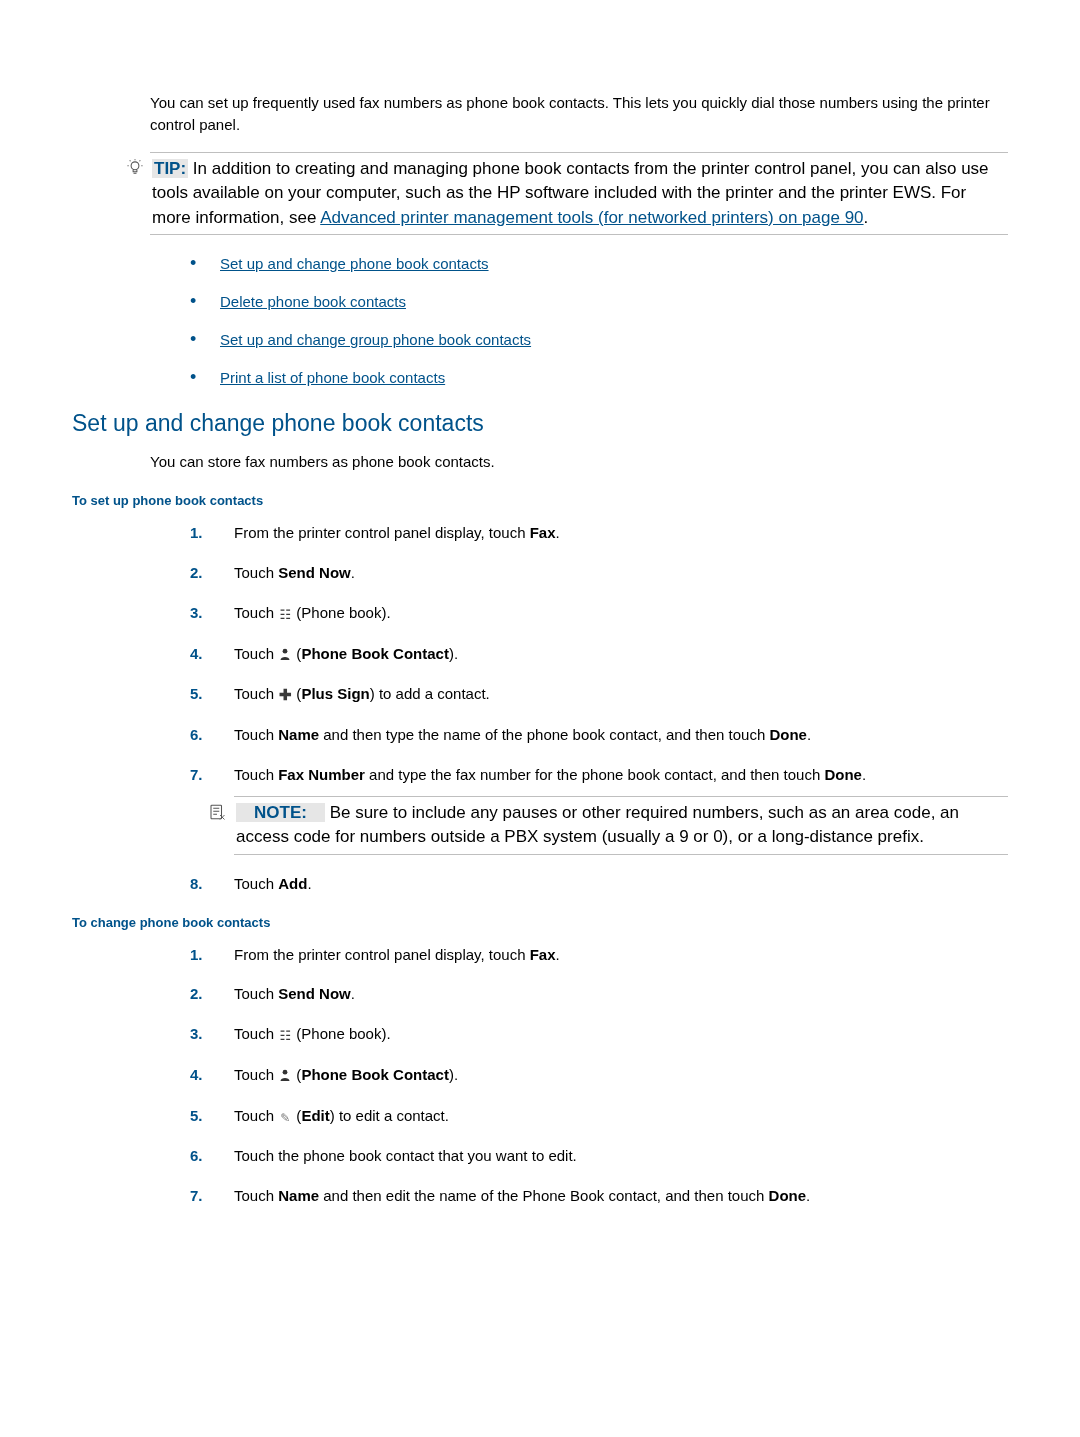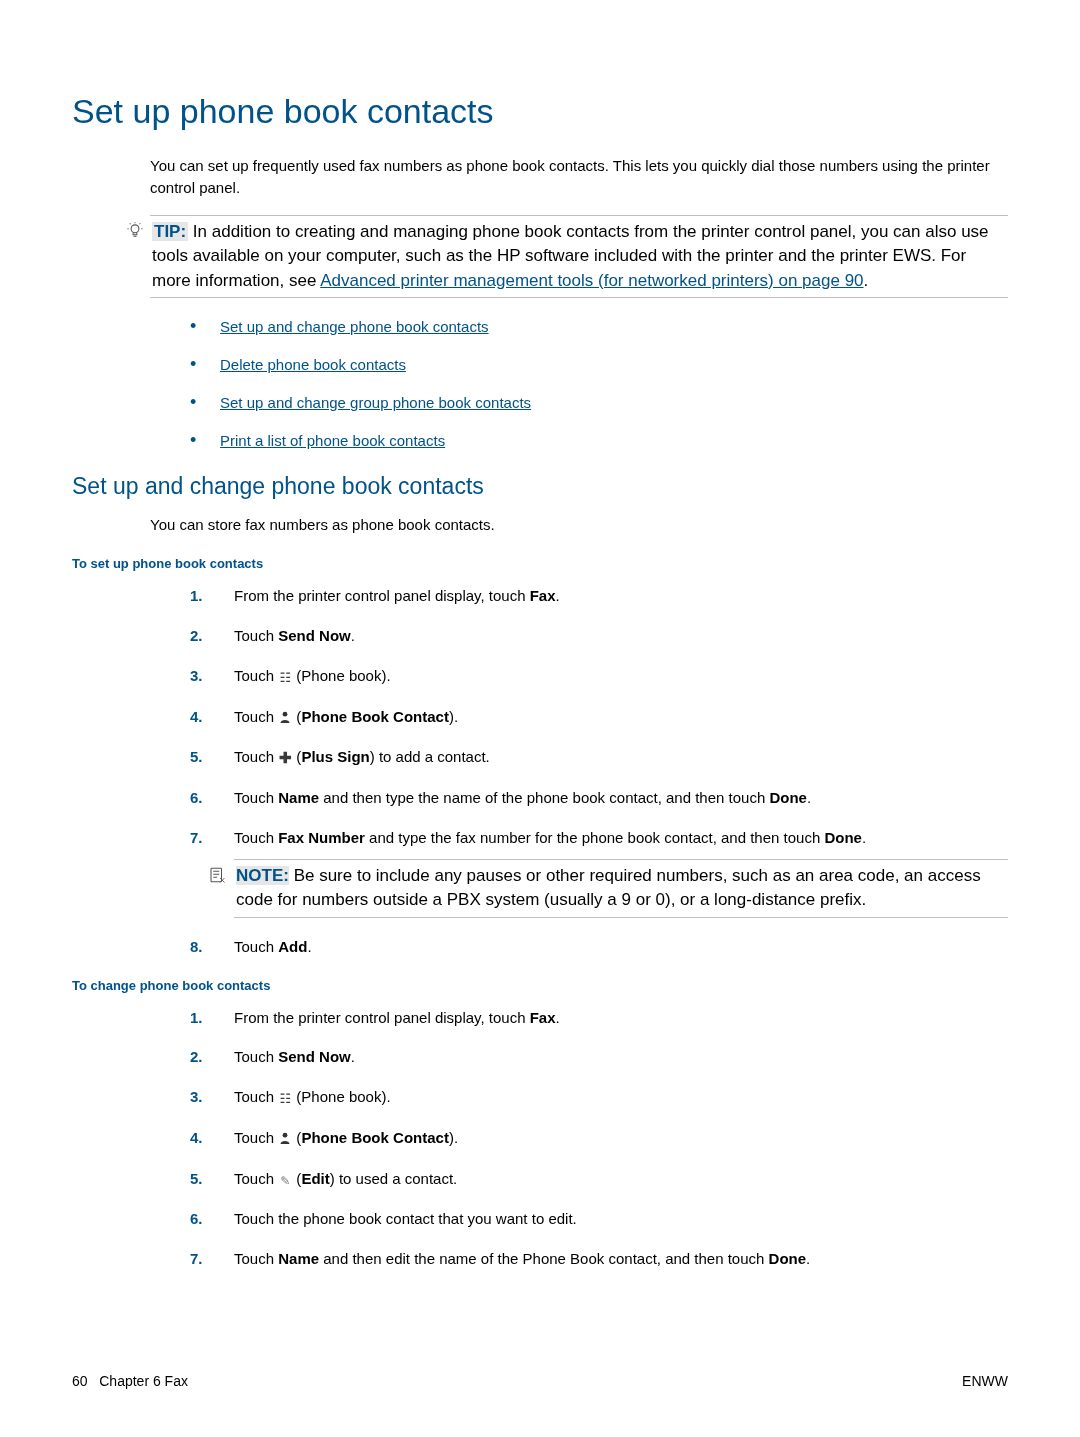--- a/index.html
+++ b/index.html
@@ -18,35 +18,34 @@
   ul.bullets { list-style: none; margin: 18px 0 22px 118px; }
   ul.bullets li { font-size: 15px; line-height: 1.45; margin-bottom: 16px; position: relative; padding-left: 30px; }
   ul.bullets li::before { content: "•"; color: #00528a; position: absolute; left: 0; font-size: 18px; line-height: 1; top: 1px; }
   h2.sub-title { font-size: 23px; font-weight: normal; color: #00528a; margin-bottom: 14px; }
   .proc-title { font-size: 13px; font-weight: bold; color: #00528a; margin: 20px 0 14px 0; }
   ol.steps { list-style: none; margin-left: 118px; counter-reset: step; }
   ol.steps > li { font-size: 15px; line-height: 1.45; margin-bottom: 18px; position: relative; padding-left: 44px; }
   ol.steps > li > .num { position: absolute; left: 0; top: 0; color: #00528a; font-weight: bold; font-size: 15px; }
   .bold { font-weight: bold; }
   .note-block { margin: 10px 0 14px 0; }
-  .note-label { color: #00528a; font-weight: bold; background: #e6e6e6; padding: 0 0; }
+  .note-label { color: #00528a; font-weight: bold; background: #e6e6e6; padding: 0 18px; }
   .note-row { display: flex; align-items: flex-start; gap: 6px; }
   .note-icon-col { width: 22px; flex: 0 0 22px; margin-left: -26px; padding-top: 2px; color: #4a4a4a; font-size: 15px; line-height: 1; }
   .inline-icon { display: inline-block; width: 14px; text-align: center; color: #3a3a3a; font-size: 13px; vertical-align: -1px; }
   .inline-plus { font-weight: bold; font-size: 15px; vertical-align: -1px; }
   .inline-person { font-size: 13px; vertical-align: -1px; }
   .inline-edit { font-size: 12px; vertical-align: -1px; color:#777; }
   .footer { position: absolute; bottom: 48px; left: 72px; right: 72px; display: flex; justify-content: space-between; font-size: 14px; }
 </style>
 </head>
 <body>
 
 <div class="page">
 
-  <h1 class="main-title">Set up phone book contacts</h1>
 
   <div class="body-indent">
     <p class="para">You can set up frequently used fax numbers as phone book contacts. This lets you quickly dial those numbers using the printer control panel.</p>
   </div>
 
   <div class="tip-block">
     <div class="rule"></div>
     <div class="tip-row">
       <div class="tip-icon-col">
         <svg width="18" height="18" viewBox="0 0 24 24" fill="none" stroke="#555" stroke-width="1.4">
@@ -143,30 +142,24 @@
     </li>
     <li><span class="num">4.</span>
       <span>Touch </span><span class="inline-icon inline-person">
         <svg width="12" height="12" viewBox="0 0 12 12">
             <circle cx="6" cy="3.2" r="2.4" fill="#333"></circle>
             <path d="M1.5 12 C1.5 8 10.5 8 10.5 12 Z" fill="#333"></path>
           </svg>
       </span><span> (</span><span class="bold">Phone Book Contact</span><span>).</span>
     </li>
     <li><span class="num">5.</span>
-      <span>Touch </span><span class="inline-icon inline-edit">✎</span><span> (</span><span class="bold">Edit</span><span>) to used a contact.</span>
+      <span>Touch </span><span class="inline-icon inline-edit">✎</span><span> (</span><span class="bold">Edit</span><span>) to edit a contact.</span>
     </li>
     <li><span class="num">6.</span>
       <span>Touch the phone book contact that you want to edit.</span>
     </li>
     <li><span class="num">7.</span>
       <span>Touch </span><span class="bold">Name</span><span> and then edit the name of the Phone Book contact, and then touch </span><span class="bold">Done</span><span>.</span>
     </li>
   </ol>
 
-  <div class="footer">
-    <div>
-      <span>60</span>&nbsp;&nbsp;&nbsp;<span>Chapter 6   Fax</span>
-    </div>
-    <div>ENWW</div>
-  </div>
 
 </div>
 
 </body></html>

